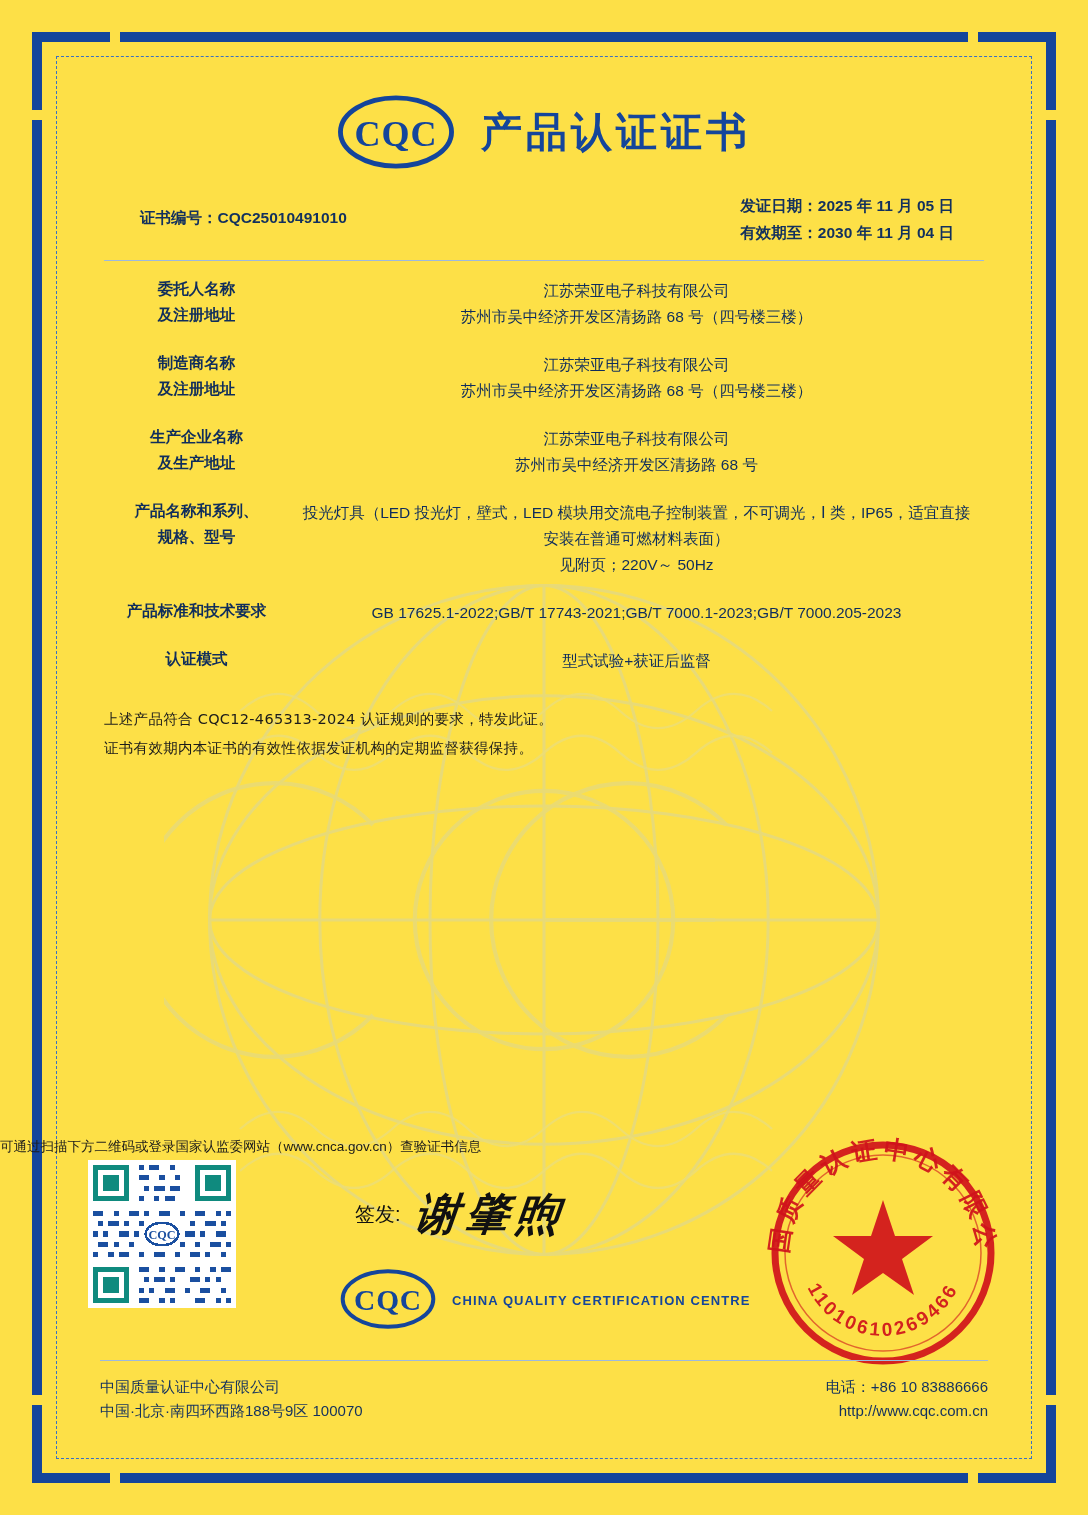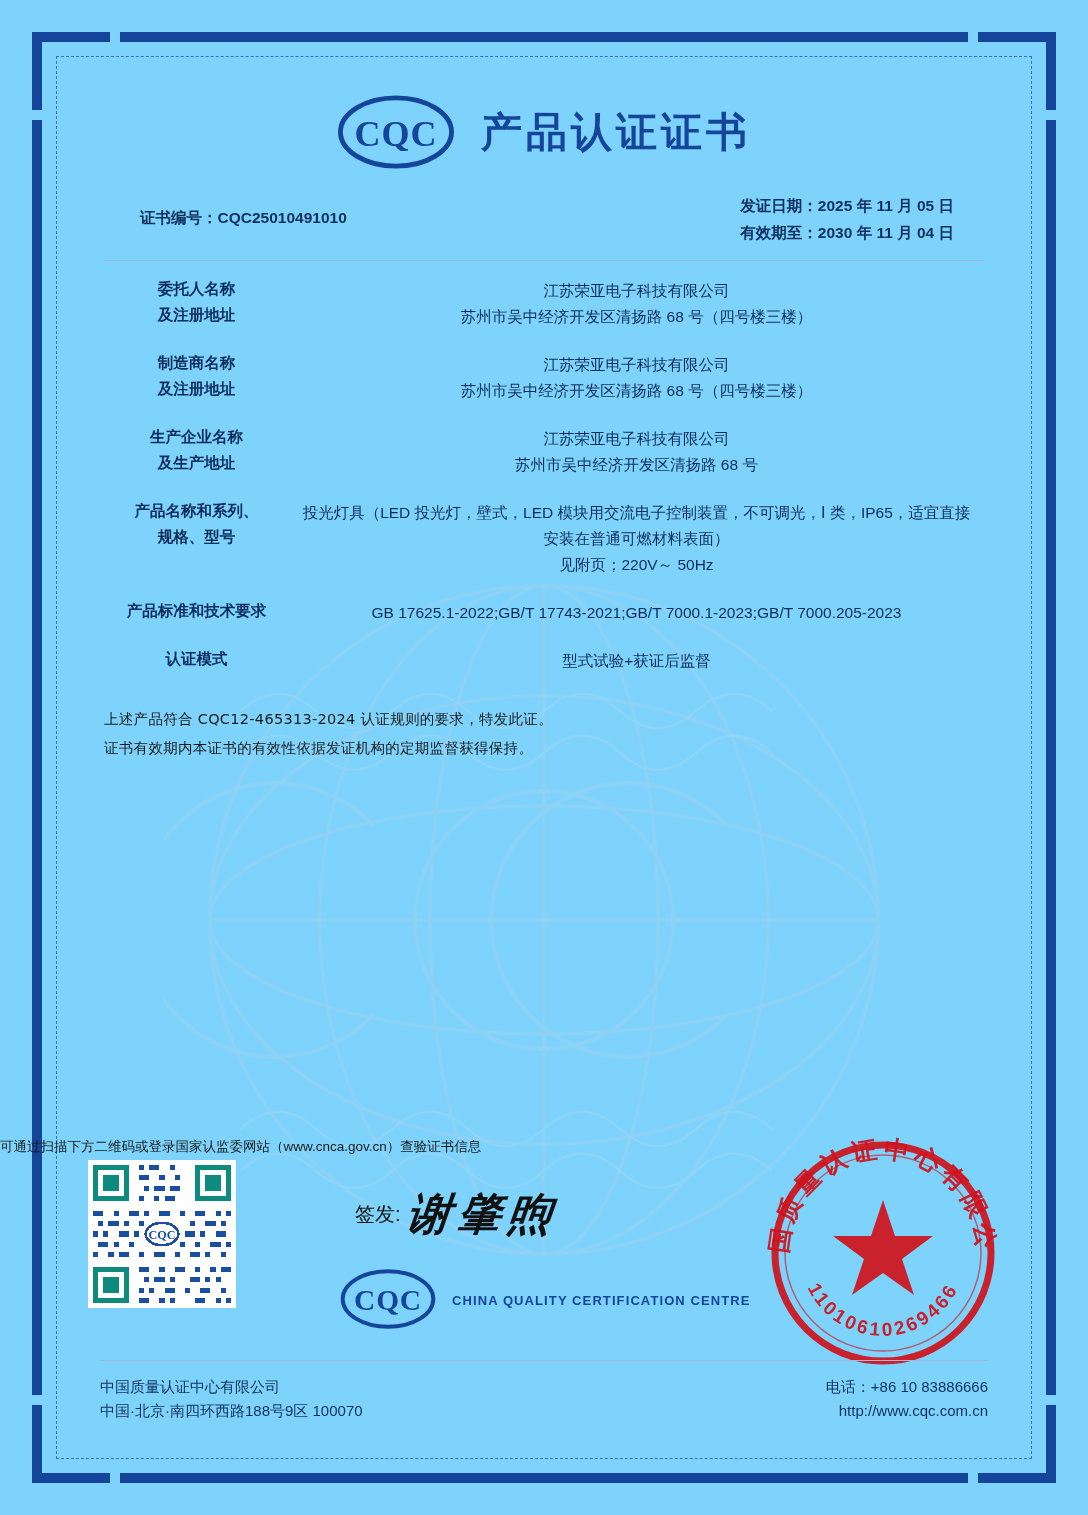--- a/index.html
+++ b/index.html
@@ -7,21 +7,21 @@
     padding: 0;
     background: #e9f2fb;
   }
   body {
     font-family: "Liberation Sans", "DejaVu Sans", sans-serif;
   }
   .page {
     position: relative;
     width: 1088px;
     height: 1515px;
-    background: #7dd3fc;
+    background: #fde047;
     overflow: hidden;
   }
 
   
   .frame-outer {
     position: absolute;
     left: 32px; top: 32px;
     width: 1024px; height: 1451px;
     box-sizing: border-box;
   }
@@ -168,21 +168,21 @@
     height: 148px;
   }
   .qr .qr-inner { width: 148px; height: 148px; }
 
   .sign-row {
     position: absolute;
     left: 355px;
     top: 1185px;
     display: flex;
     align-items: center;
-    gap: 6px;
+    gap: 14px;
   }
   .sign-label {
     font-size: 20px;
     color: #111;
     font-weight: normal;
   }
   .signature {
     font-family: "DejaVu Serif", serif;
     font-size: 44px;
     font-weight: bold;

